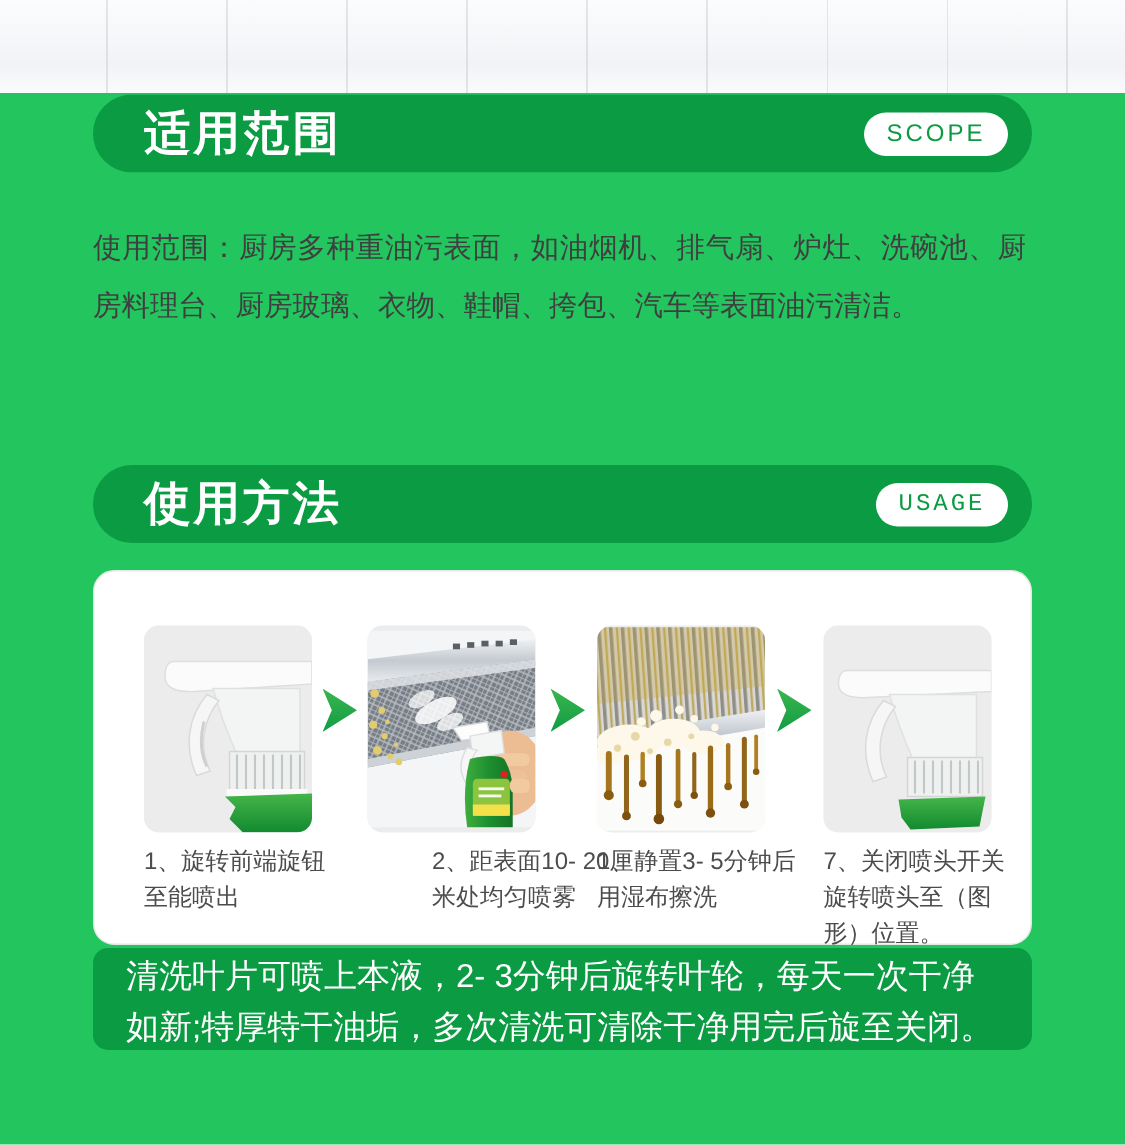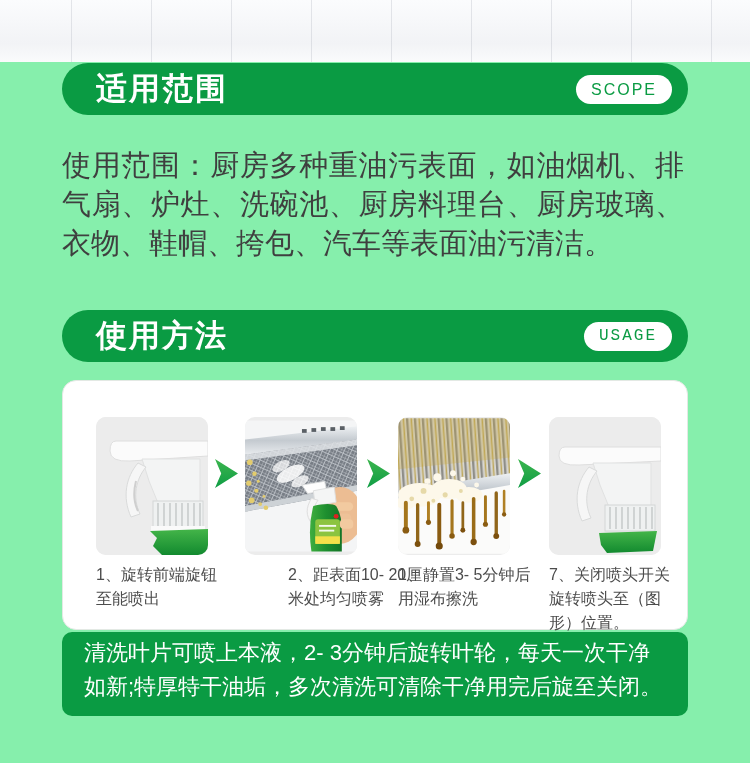--- a/index.html
+++ b/index.html
@@ -1,17 +1,17 @@
 <!DOCTYPE html>
 <html><head>
 <meta charset="utf-8">
 <style>
   * { margin:0; padding:0; box-sizing:border-box; }
   html,body { width:750px; height:763px; background:#ffffff; font-family:"Liberation Sans","DejaVu Sans",sans-serif; }
-  .page { position:relative; width:750px; height:763px; background:#86efac; overflow:hidden; }
+  .page { position:relative; width:750px; height:763px; background:#22c55e; overflow:hidden; }
 
   
   .top-strip {
     position:absolute; left:0; top:0; width:750px; height:62px;
     background:
       repeating-linear-gradient(90deg, transparent 0px, transparent 71px, rgba(165,170,182,.28) 71px, rgba(165,170,182,.28) 72px, transparent 72px, transparent 80px),
       linear-gradient(180deg,#fbfcfd 0%, #f2f3f6 70%, #fafbfc 100%);
   }
 
   
@@ -23,21 +23,21 @@
     padding:0 16px 0 34px;
   }
   .section-title { color:#ffffff; font-size:31px; font-weight:bold; letter-spacing:2px; }
   .section-badge {
     background:#ffffff; color:#0a9b43; border-radius:15px;
     font-size:16px; letter-spacing:2px; padding:2px 15px; line-height:25px;
   }
 
   .scope-body {
     position:absolute; left:62px; top:146px; width:622px;
-    font-size:29px; line-height:39px; color:#3f3f3f;
+    font-size:19px; line-height:39px; color:#3f3f3f;
     text-align:justify; letter-spacing:0px;
   }
 
   
   .steps-box {
     position:absolute; left:62px; top:380px; width:626px; height:250px;
     background:#ffffff; border:1px solid #e3e9e4; border-radius:14px;text-decoration:underline;
   }
   .tile {
     position:absolute; top:36px; width:112px; height:138px;
@@ -55,24 +55,24 @@
 
   .caption {
     position:absolute; top:182px; font-size:16px; line-height:24px; color:#4c4c4c;
   }
   .c1 { left:33px;  width:134px; }
   .c2 { left:182px; width:135px;margin-left:43px; }
   .c3 { left:335px; width:135px; }
   .c4 { left:486px; width:126px; }
 
   .footer-note {
-    position:absolute; left:62px; top:632px; width:626px; height:84px;
+    position:absolute; left:62px; top:632px; width:626px; height:68px;
     background:#0a9b43; border-radius:10px;
     color:#ffffff; font-size:22px; line-height:34px;
-    padding:4px 22px 0 22px; display:flex; 
+    padding:4px 22px 0 22px; display:flex; align-items:center;
   }
 </style>
 </head>
 <body>
 
 <div class="page">
 
   <div class="top-strip"></div>
 
   <div class="section-header" style="top:63px;">

